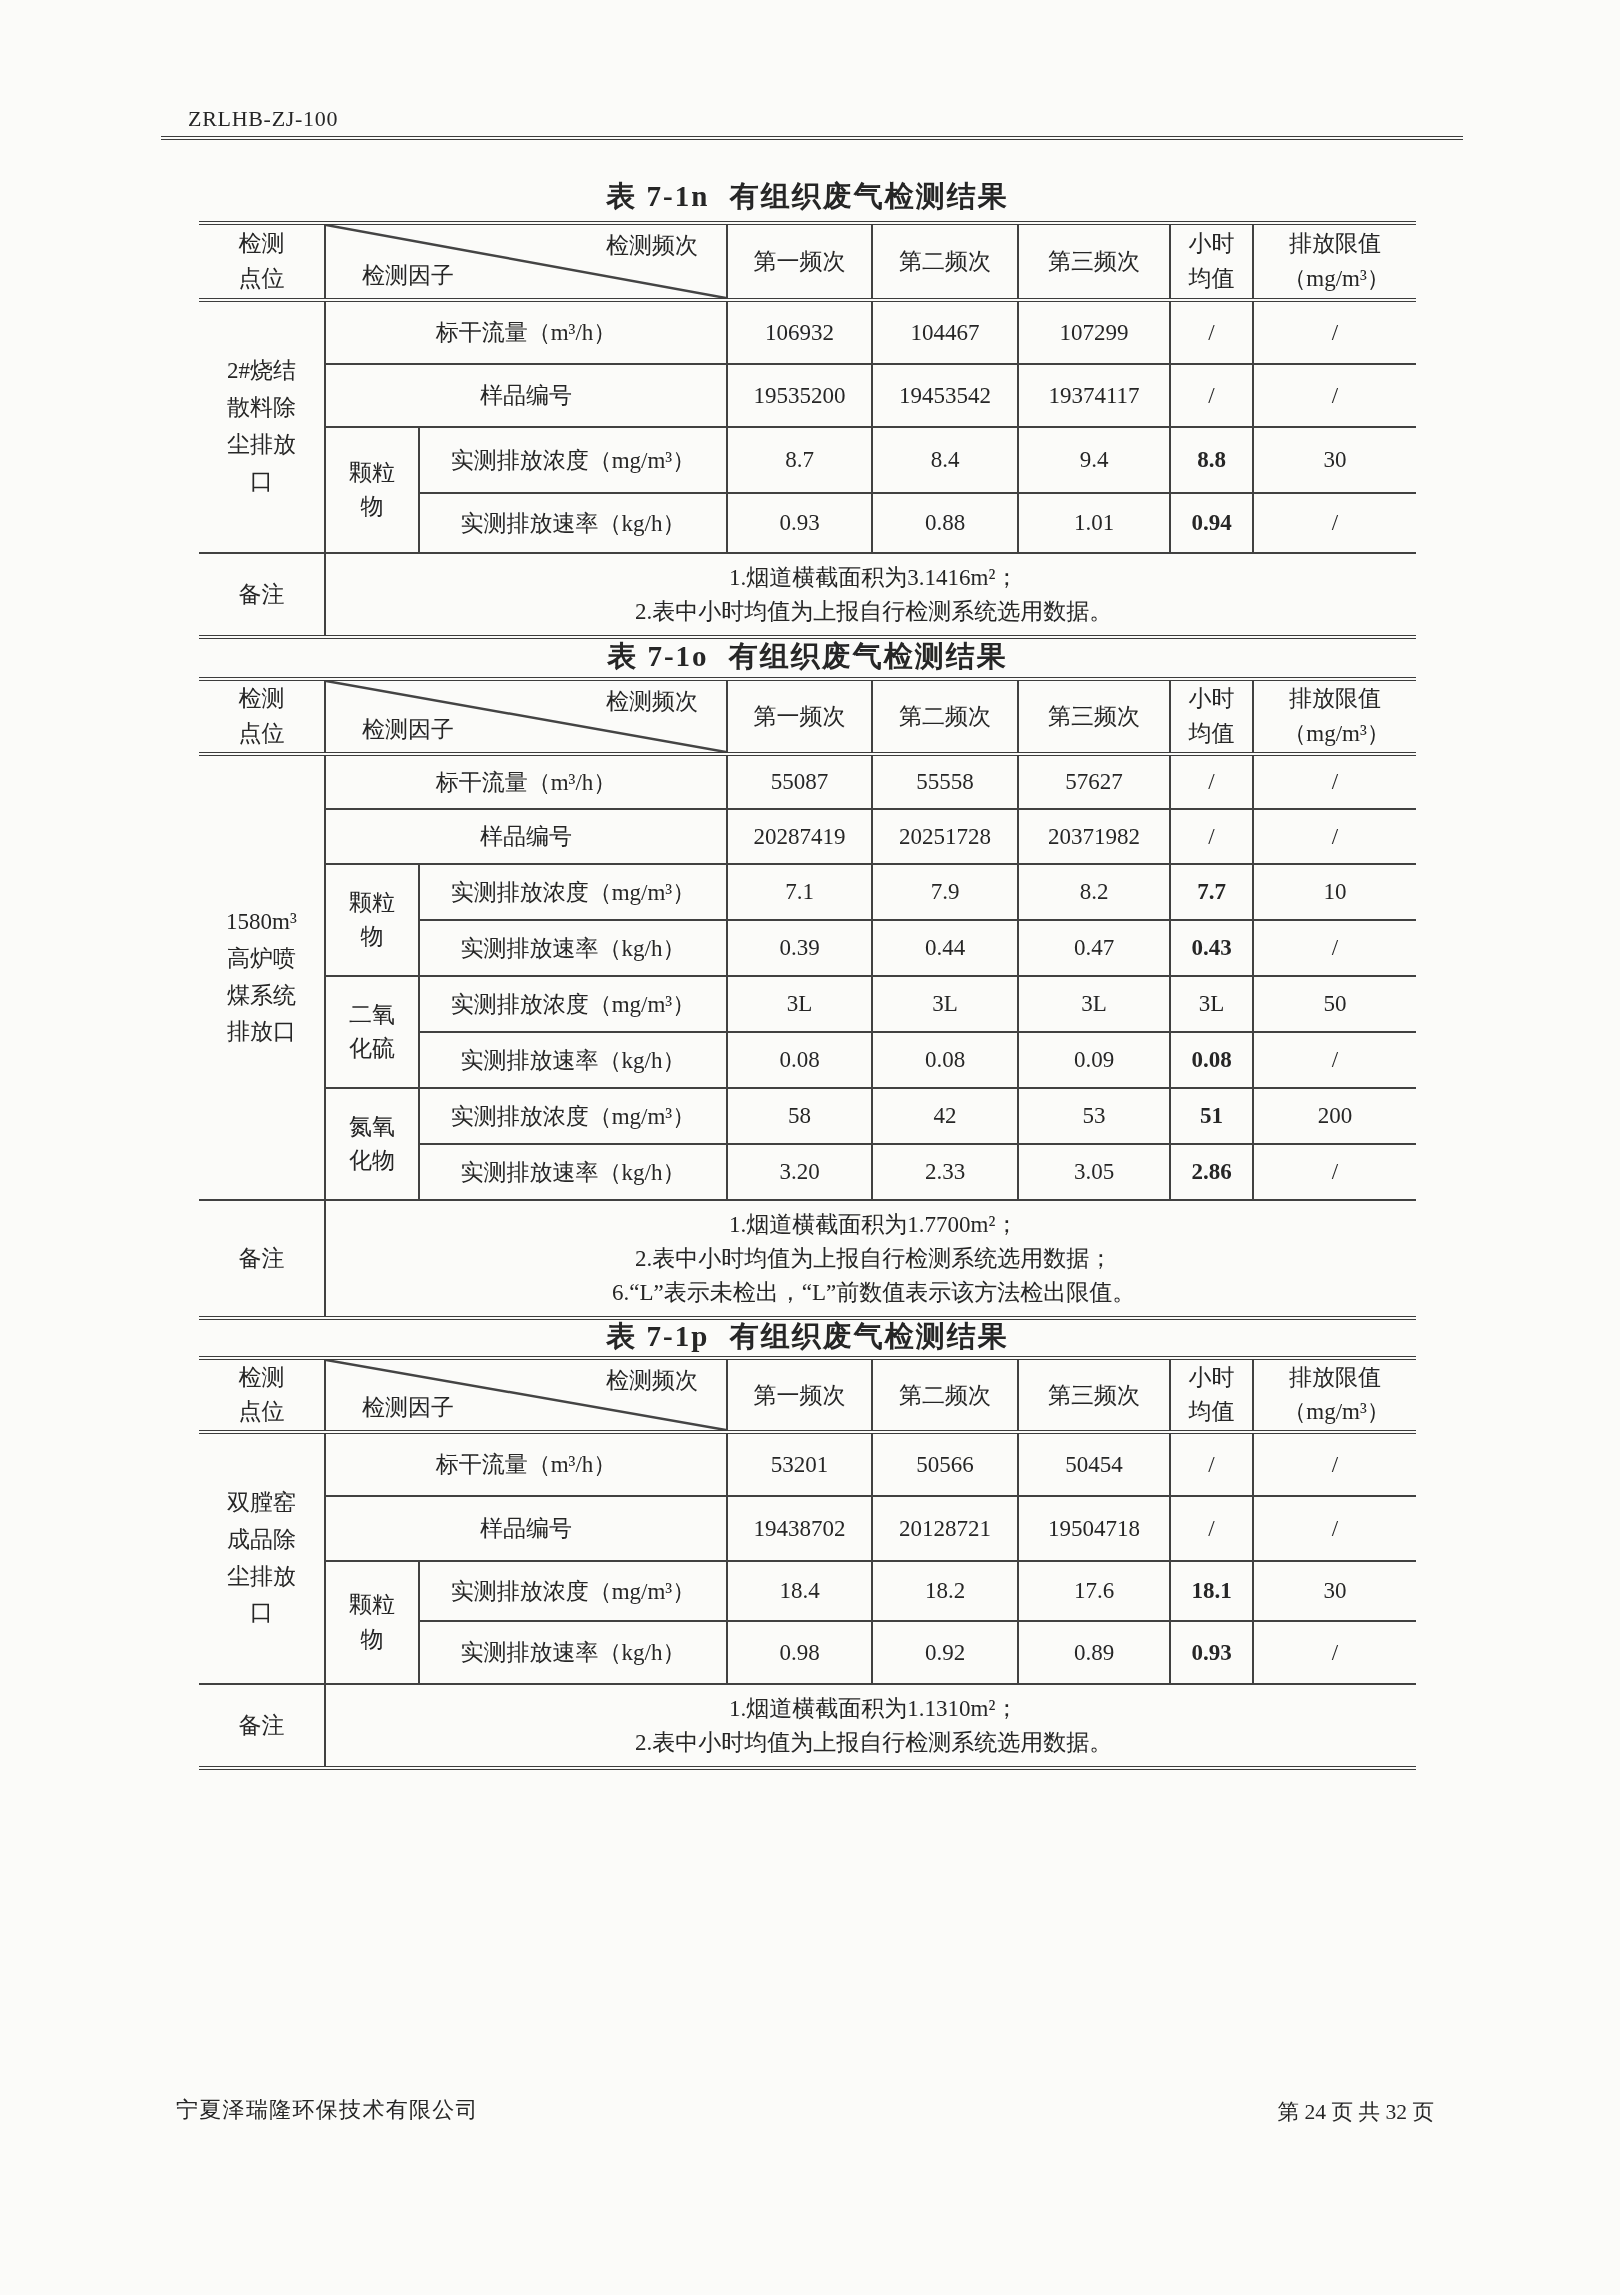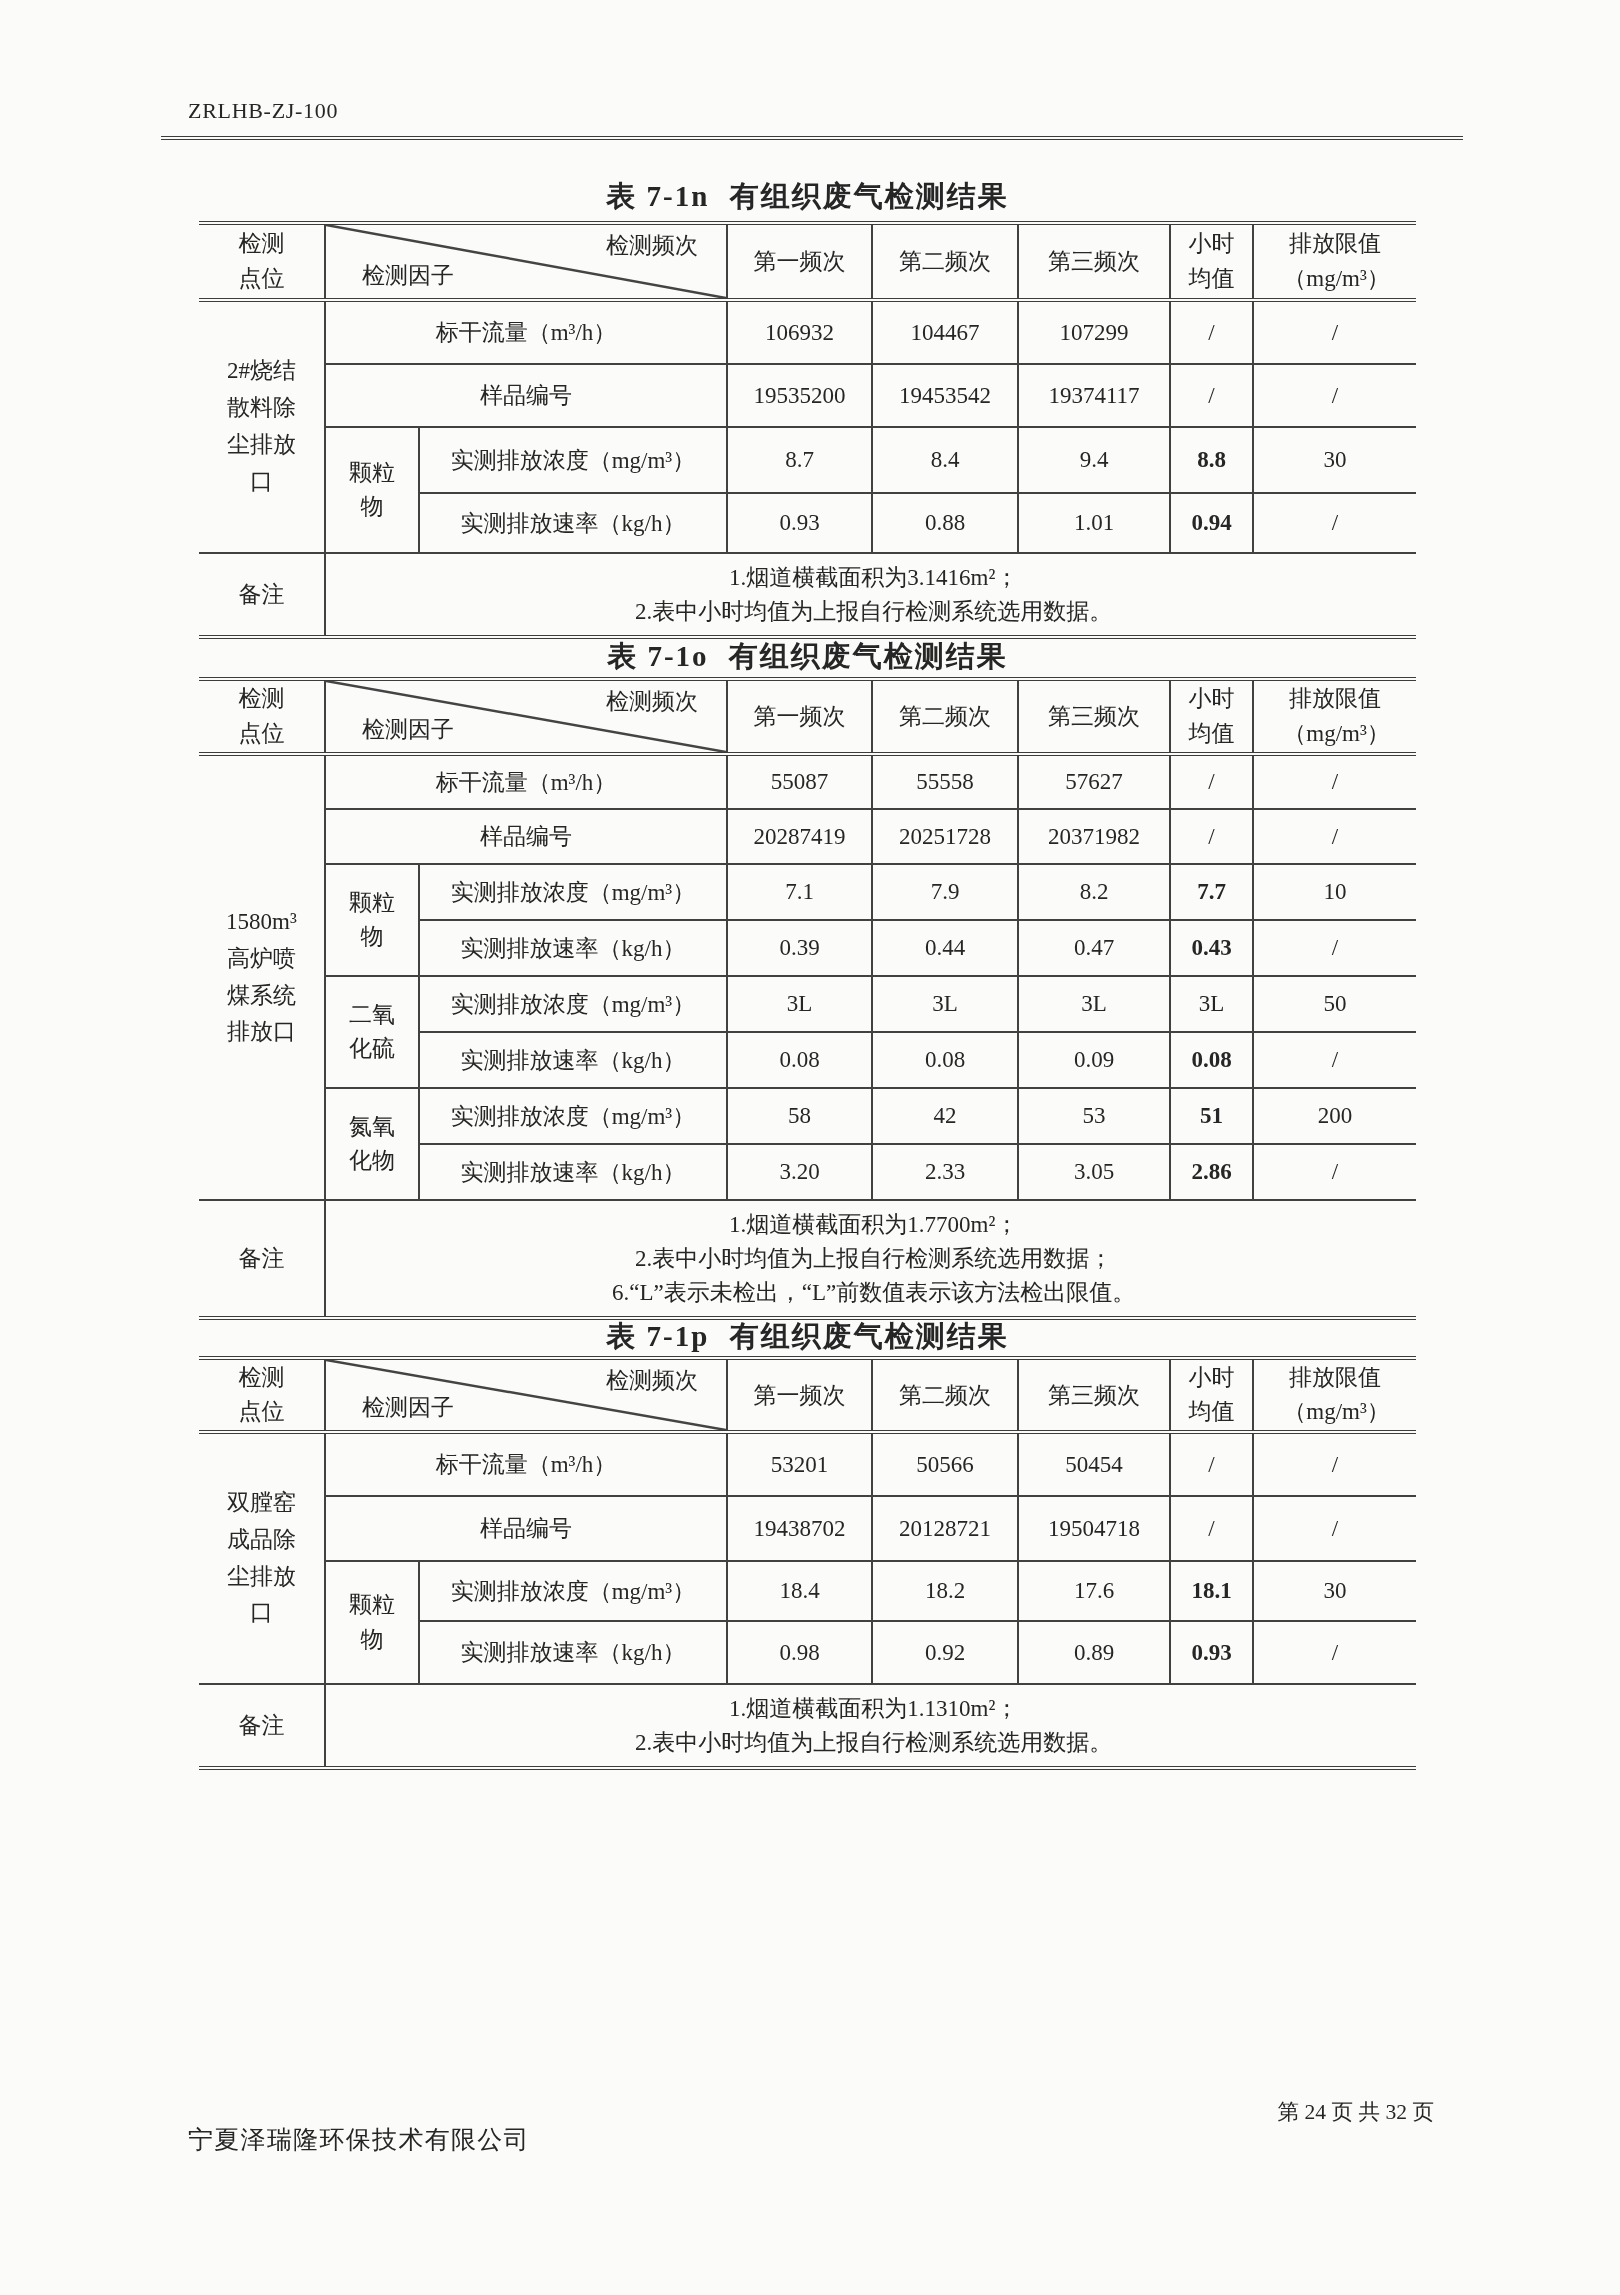--- a/index.html
+++ b/index.html
@@ -1,18 +1,18 @@
 <!DOCTYPE html>
 <html style="font-size:10.5px"><head>
 <meta charset="utf-8">
 <style>
   html,body { margin:0; padding:0; background:#e8e8e6; }
   .page { position:relative; width:1621px; height:2295px; margin:0 auto; background:#fbfbf9;
           color:#262626; font-family:"Liberation Serif","DejaVu Serif",serif; overflow:hidden; }
-  .doc-code { position:absolute; left:188px; top:98px; font-size:22px; letter-spacing:0.7px; }
+  .doc-code { position:absolute; left:188px; top:106px; font-size:22px; letter-spacing:0.7px; }
   .doc-title { position:absolute; left:506px; top:98px; font-size:22px; letter-spacing:1.3px; }
   .header-rule { position:absolute; left:161px; top:136px; width:1302px; height:0;
                  border-top:4.6px double #3c3c3c; }
   .tbl-title { position:absolute; left:199px; width:1217px; text-align:center;
                font-size:29px; font-weight:bold; letter-spacing:2px; }
   .gap { margin-left:0.7em; }
   table.report { position:absolute; left:199px; width:1217px; border-collapse:collapse;
                  table-layout:fixed; font-size:23px; }
   table.report td { border:2px solid #414141; text-align:center; vertical-align:middle;
                     padding:0 2.6px; overflow:hidden; }
@@ -23,21 +23,21 @@
   .w2 { display:inline-block; width:2.2em; line-height:1.5; }
   .w45 { display:inline-block; width:4.5em; line-height:1.5; }
   .point-text { display:inline-block; width:3.4em; line-height:1.6; text-align:center; }
   .bold { font-weight:bold; }
   .diag-cell { position:relative; padding:0; }
   .diag-cell svg { position:absolute; left:0; top:0; width:100%; height:100%; display:block; }
   .diag-freq { position:absolute; top:5.2px; right:7%; font-size:23px; }
   .diag-factor { position:absolute; bottom:6.6px; left:9%; font-size:23px; }
   .remark-body { text-align:right; padding:6.6px 5.2px 6.6px 10.5px !important; }
   .remark-body div { line-height:34px; }
-  .footer-left { position:absolute; left:188px; top:2095px; font-size:25px; letter-spacing:1.3px;margin-top:28px; }
+  .footer-left { position:absolute; left:176px; top:2095px; font-size:22px; letter-spacing:1.3px; }
   .footer-right { position:absolute; right:187px; top:2097px; font-size:21.6px; }
 </style>
 </head>
 <body>
 
 <div class="page">
 
   <div class="doc-code">ZRLHB-ZJ-100</div>
   <div class="header-rule"></div>
 

